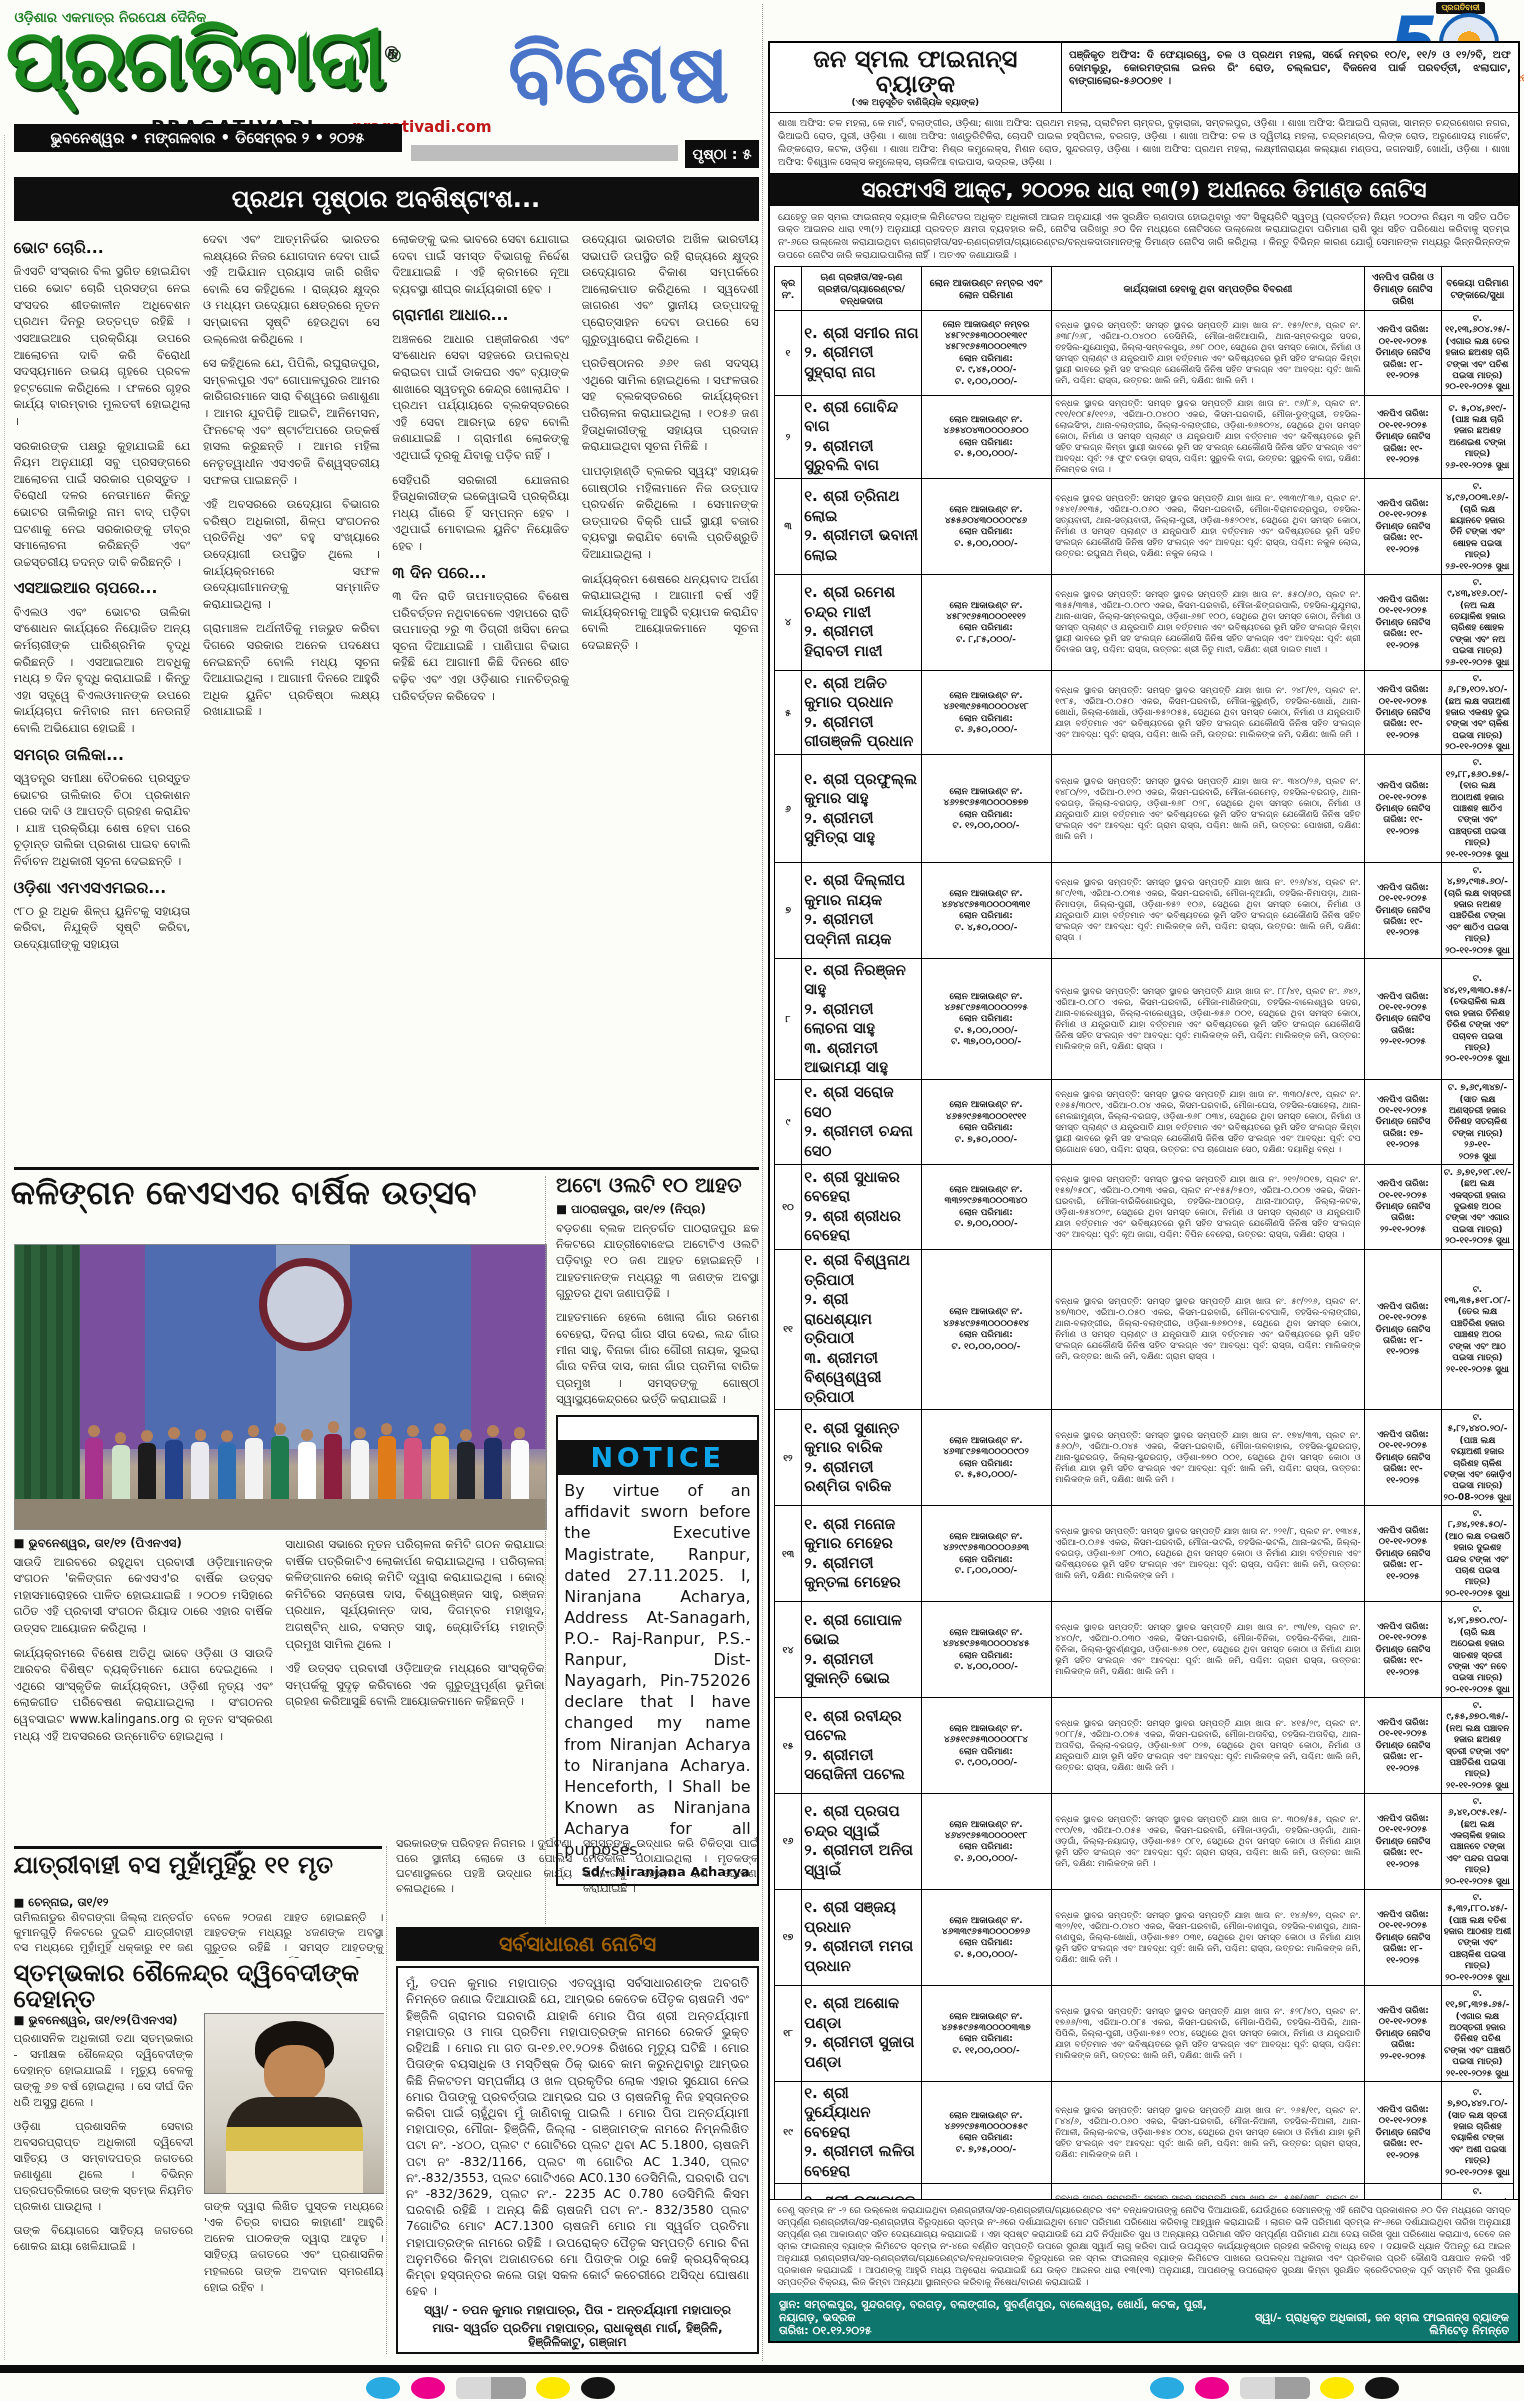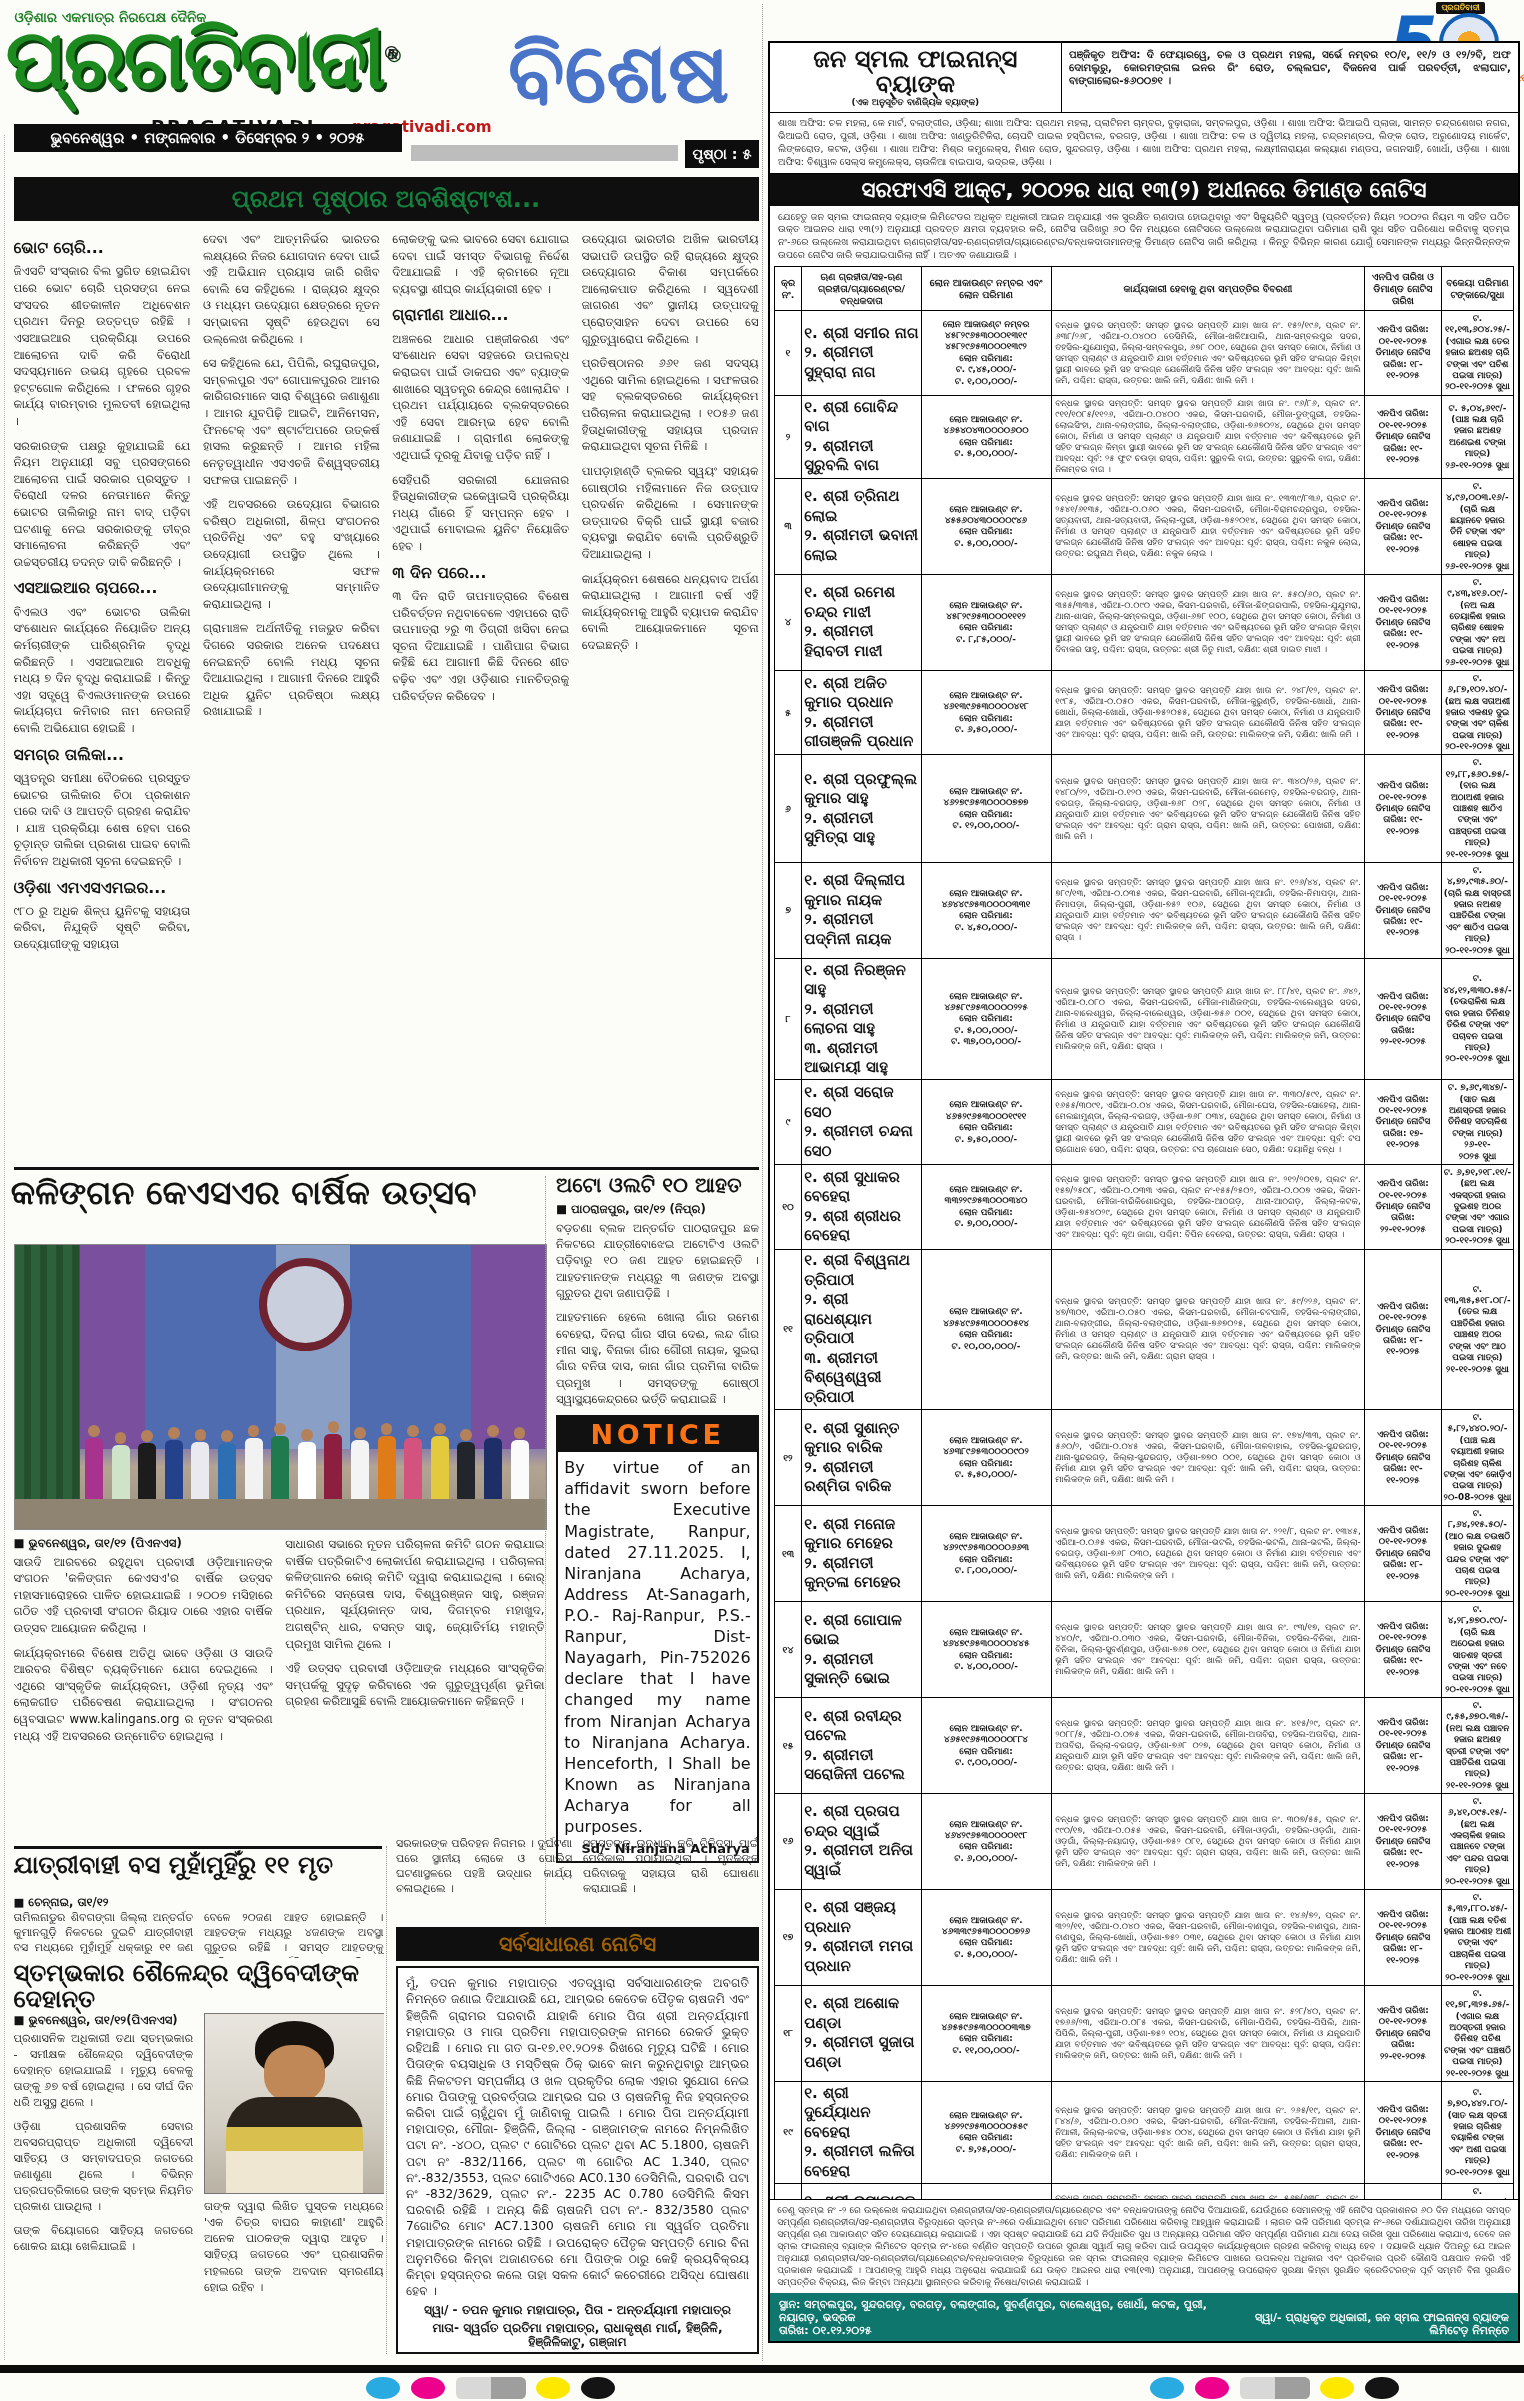--- a/index.html
+++ b/index.html
@@ -13,21 +13,21 @@
         text-shadow:2.7px 2.7px 0 #0c3d0e;line-height:1;}
   .logo sup{font-size:18px;color:#222;letter-spacing:0;}
   .logo-en{left:151px;top:116px;font-size:18px;font-weight:800;letter-spacing:2.7px;color:#111;}
   .logo-site{left:352px;top:118px;font-size:15.2px;font-weight:800;color:#c01818;}
   .edition{left:508px;top:32px;font-size:83px;font-weight:800;color:#4a74c8;line-height:1;}
   .datebar{left:13.5px;top:124px;width:388px;height:28px;background:#0d0d0d;color:#fff;
            font-size:15px;font-weight:700;display:flex;align-items:center;justify-content:center;}
   .graybar{left:411px;top:145px;width:267px;height:16px;background:#bdbdbd;}
   .pagebadge{left:685px;top:140px;width:74px;height:28px;background:#0d0d0d;color:#fff;
              font-size:14.4px;font-weight:700;display:flex;align-items:center;justify-content:center;}
-  .contbanner{left:13.5px;top:177px;width:745px;height:44px;background:#0f0f0f;color:#15803d;
+  .contbanner{left:13.5px;top:177px;width:745px;height:44px;background:#0f0f0f;color:#ffffff;
               font-size:24px;font-weight:800;display:flex;align-items:center;justify-content:center;}
 
   
   .topcols{left:13.5px;top:231px;width:745px;height:933px;display:flex;gap:12.6px;}
   .topcols .col{flex:1;overflow:hidden;}
   .it-p{font-size:11.7px;line-height:1.42;text-align:justify;margin:0 0 8px 0;}
   .it-h{font-size:15.7px;font-weight:800;margin:7.2px 0 6.3px 0;}
   .it-dl{font-size:11.7px;font-weight:800;margin:0 0 3.6px 0;}
   .hr1{left:13.5px;top:1167px;width:745px;height:2.7px;background:#111;}
 
@@ -52,22 +52,22 @@
   .ksa-story{left:13.5px;top:1536px;width:531px;height:309px;display:flex;gap:12.6px;}
   .ksa-story .col{flex:1;overflow:hidden;}
   .ksa-story .it-p{font-size:11.7px;}
 
   .vdots1{left:545px;top:1176px;height:748px;border-left:1.8px dotted #9a9a9a;}
   .auto-col{left:556px;top:1174px;width:203px;height:750px;overflow:hidden;}
   .auto-headline{font-size:20.6px;font-weight:800;line-height:1.1;margin-bottom:5.4px;}
   .auto-col .it-p{font-size:11.5px;}
 
   .notice-en{border:2.7px solid #111;margin:7.2px 0;background:#fff;}
-  .notice-en-title{background:#111;color:#f97316;font-size:27px;font-weight:800;letter-spacing:3.6px;
-                   text-align:center;padding:1.8px 0;}
+  .notice-en-title{background:#111;color:#0ea5e9;font-size:27px;font-weight:800;letter-spacing:3.6px;
+                   text-align:center;padding:1.8px 0;margin-top:23px;}
   .notice-en-body{font-size:16px;line-height:1.32;text-align:justify;padding:5.4px 6.3px 1.8px 6.3px;}
   .notice-en-sig{font-size:13px;font-weight:800;text-align:right;padding:1.8px 7.2px 5.4px 0;}
 
   
   .hr2{left:13.5px;top:1846px;width:368px;height:2.7px;background:#111;}
   .bus-headline{left:13.5px;top:1853px;width:370px;font-size:24px;font-weight:800;line-height:1.05;}
   .bus-dl{left:13.5px;top:1895px;width:179px;font-size:11.5px;font-weight:800;}
   .bus-cols{left:13.5px;top:1911px;width:370px;height:47px;display:flex;gap:10.8px;overflow:hidden;}
   .bus-cols div{flex:1;font-size:11px;line-height:1.35;text-align:justify;}
   .obit-headline{left:13.5px;top:1961px;width:370px;font-size:24px;font-weight:800;line-height:1.08;}

